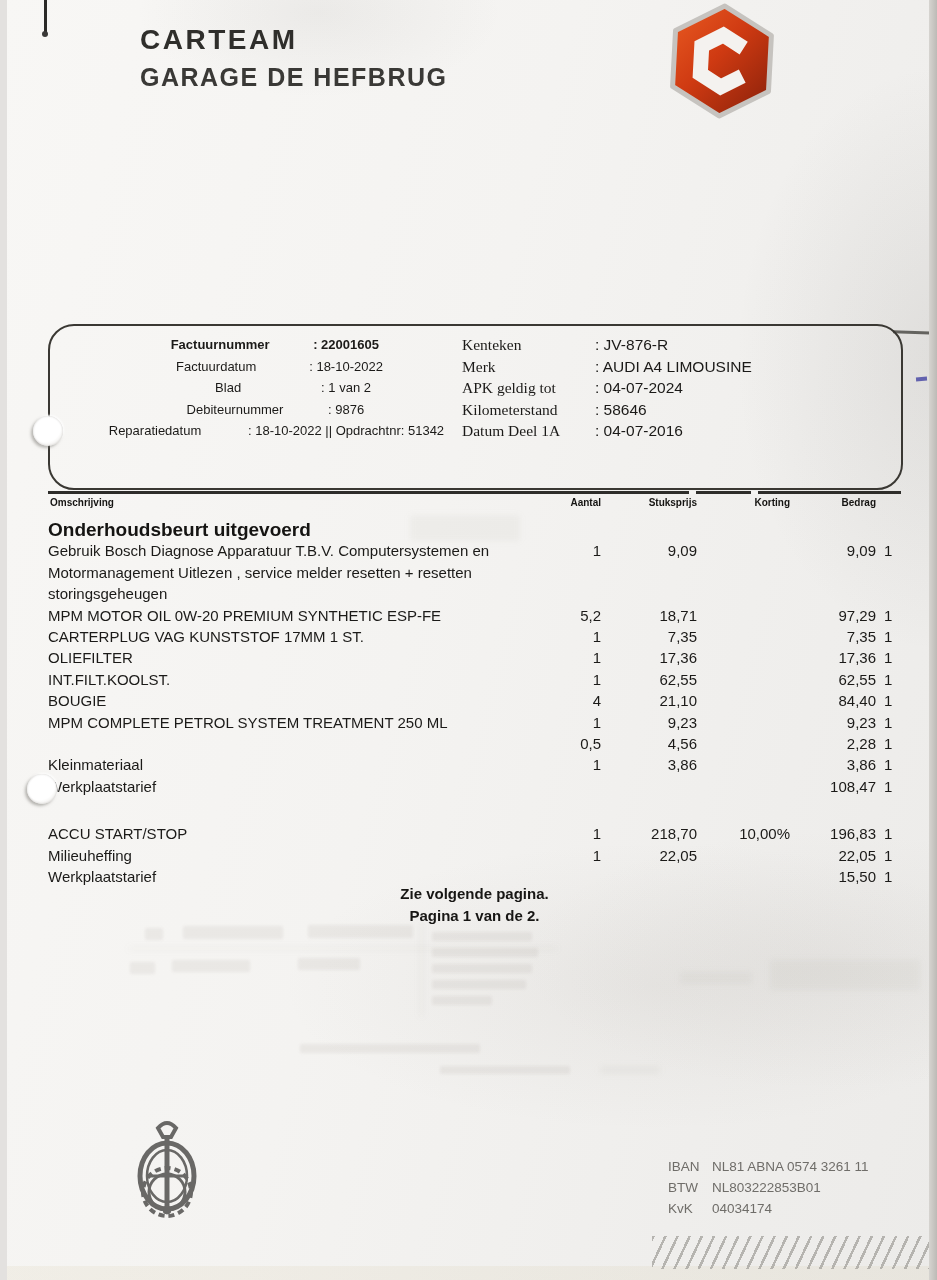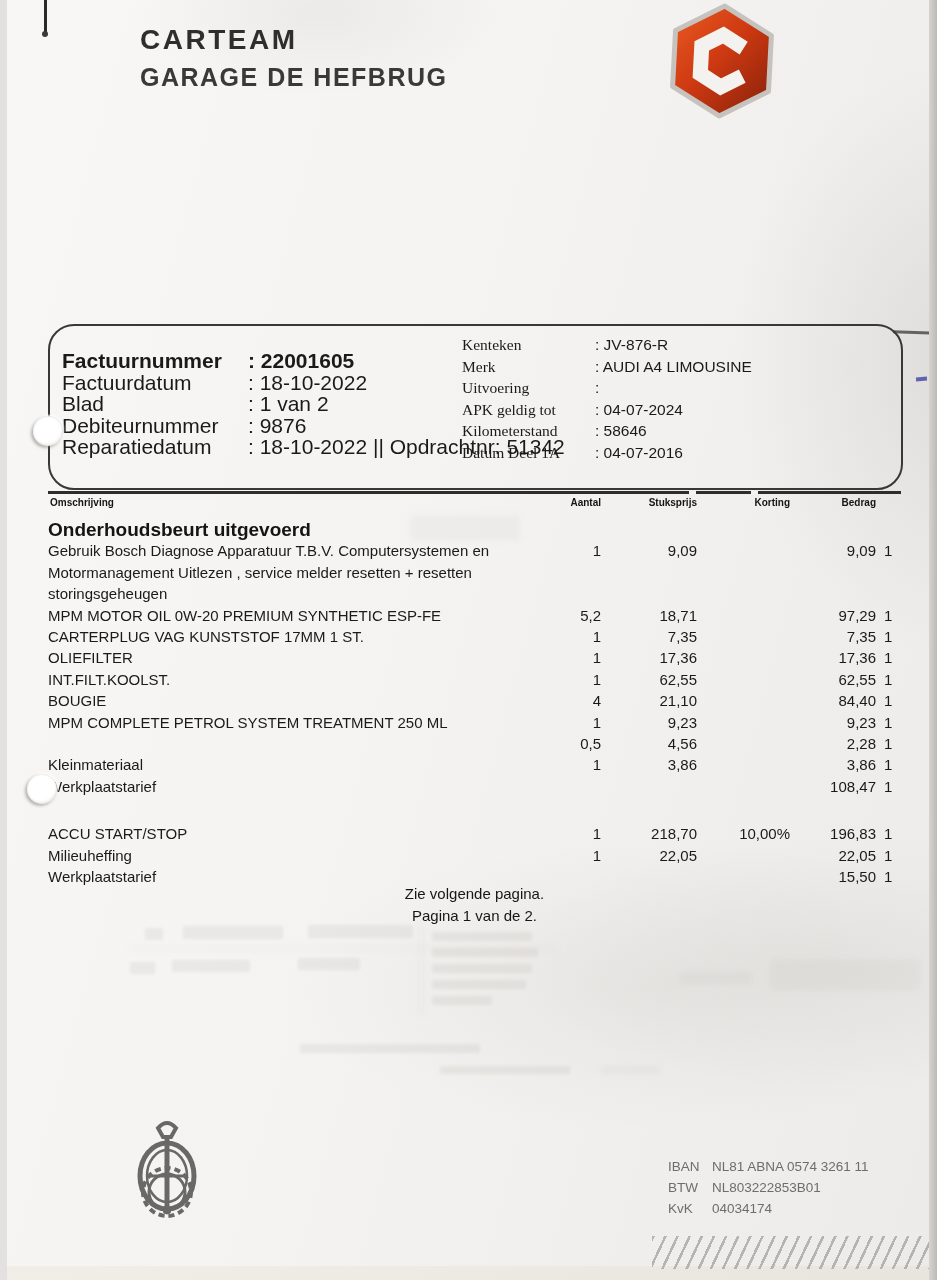--- a/index.html
+++ b/index.html
@@ -32,21 +32,21 @@
   .logo{position:absolute;left:664px;top:2px;}
   .contact{position:absolute;left:668px;top:138px;font-size:13.5px;line-height:21px;color:#7b7975;}
   
   .pen-mark{position:absolute;left:44px;top:0;width:3px;height:34px;background:#2b2a28;}
   .pen-dot{position:absolute;left:42px;top:31px;width:6px;height:6px;border-radius:50%;background:#3a3937;}
   .blue-dash{position:absolute;left:916px;top:377px;width:11px;height:4px;background:#4b4ba6;transform:rotate(-4deg);opacity:.85;}
   .rule-artifact{position:absolute;left:893px;top:331px;width:44px;height:2.5px;background:#45433f;transform:rotate(2deg);opacity:.8;}
   
   .ibox{position:absolute;left:48px;top:324px;width:851px;height:162px;
     border:2.5px solid #3a3833;border-radius:26px;}
-  .ibox-left{position:absolute;left:12px;top:24px;font-size:21px;line-height:21.6px;color:#1b1a18;}
+  .ibox-left{position:absolute;left:12px;top:8px;font-size:13px;line-height:21.6px;color:#1b1a18;text-align:center;}
   .ibox-right{position:absolute;left:412px;top:8px;font-size:15.5px;line-height:21.6px;color:#1b1a18;}
   .drow .dlabel{display:inline-block;}
   .ibox-left .dlabel{width:186px;}
   .ibox-right .dlabel{width:133px;font-family:Liberation Serif, serif;}
   .drow.bold{font-weight:700;}
   
   .trule{position:absolute;left:48px;top:491px;width:853px;height:2.5px;background:#2e2d2a;}
   .trule i{position:absolute;top:0;height:100%;background:#f4f3f1;display:block;}
   .thead{position:absolute;left:48px;top:497px;width:853px;height:22px;font-weight:700;font-size:10px;color:#151412;}
   .thead .h-desc{position:absolute;left:2px;}
@@ -60,21 +60,21 @@
   .trow{position:relative;min-height:21.4px;line-height:21.4px;}
   .trow.gap{margin-top:26px;}
   .tdesc{width:478px;}
   .tnum{position:absolute;top:0;text-align:right;}
   .c-qty{left:463px;width:90px;}
   .c-price{left:549px;width:100px;}
   .c-disc{left:642px;width:100px;}
   .c-amt{left:728px;width:100px;}
   .c-code{position:absolute;top:0;left:836px;width:22px;text-align:left;}
   .pagination{position:absolute;left:48px;top:883px;width:853px;text-align:center;
-    font-weight:400;font-size:15px;line-height:21.5px;color:#171614;}
+    font-weight:700;font-size:15px;line-height:21.5px;color:#171614;}
   
   .hole{position:absolute;border-radius:50%;z-index:6;
     background:radial-gradient(circle at 42% 36%, #ffffff 0 58%, #f4f3f1 74%, #dddbd7 100%);
     box-shadow:-2px 2px 3px rgba(120,117,112,.5), 1px -1px 2px rgba(255,255,255,.9), inset 0 0 2px rgba(150,147,142,.45);}
   .hole1{left:33px;top:416px;width:30px;height:30px;}
   .hole2{left:27px;top:774px;width:30px;height:30px;}
   
   .ghost{position:absolute;background:rgba(138,129,120,.10);filter:blur(1.6px);border-radius:2px;pointer-events:none;}
   .ghost.soft{background:rgba(138,129,120,.06);filter:blur(3px);}
   
@@ -123,21 +123,20 @@
     <div class="ibox-left" id="box-left">
         <div class="drow bold"><span class="dlabel">Factuurnummer</span><span class="dval">: 22001605</span></div>
         <div class="drow"><span class="dlabel">Factuurdatum</span><span class="dval">: 18-10-2022</span></div>
         <div class="drow"><span class="dlabel">Blad</span><span class="dval">: 1 van 2</span></div>
         <div class="drow"><span class="dlabel">Debiteurnummer</span><span class="dval">: 9876</span></div>
         <div class="drow"><span class="dlabel">Reparatiedatum</span><span class="dval">: 18-10-2022 || Opdrachtnr: 51342</span></div>
       </div>
     <div class="ibox-right" id="box-right">
         <div class="drow"><span class="dlabel">Kenteken</span><span class="dval">: JV-876-R</span></div>
         <div class="drow"><span class="dlabel">Merk</span><span class="dval">: AUDI A4 LIMOUSINE</span></div>
-        <div class="drow"><span class="dlabel">Uitvoering</span><span class="dval">: </span></div>
         <div class="drow"><span class="dlabel">APK geldig tot</span><span class="dval">: 04-07-2024</span></div>
         <div class="drow"><span class="dlabel">Kilometerstand</span><span class="dval">: 58646</span></div>
         <div class="drow"><span class="dlabel">Datum Deel 1A</span><span class="dval">: 04-07-2016</span></div>
       </div>
   </div>
   <div class="hole hole1"></div>
   <div class="hole hole2"></div>
 
   <div class="trule">
     <i style="left:641px;width:7px;"></i>

